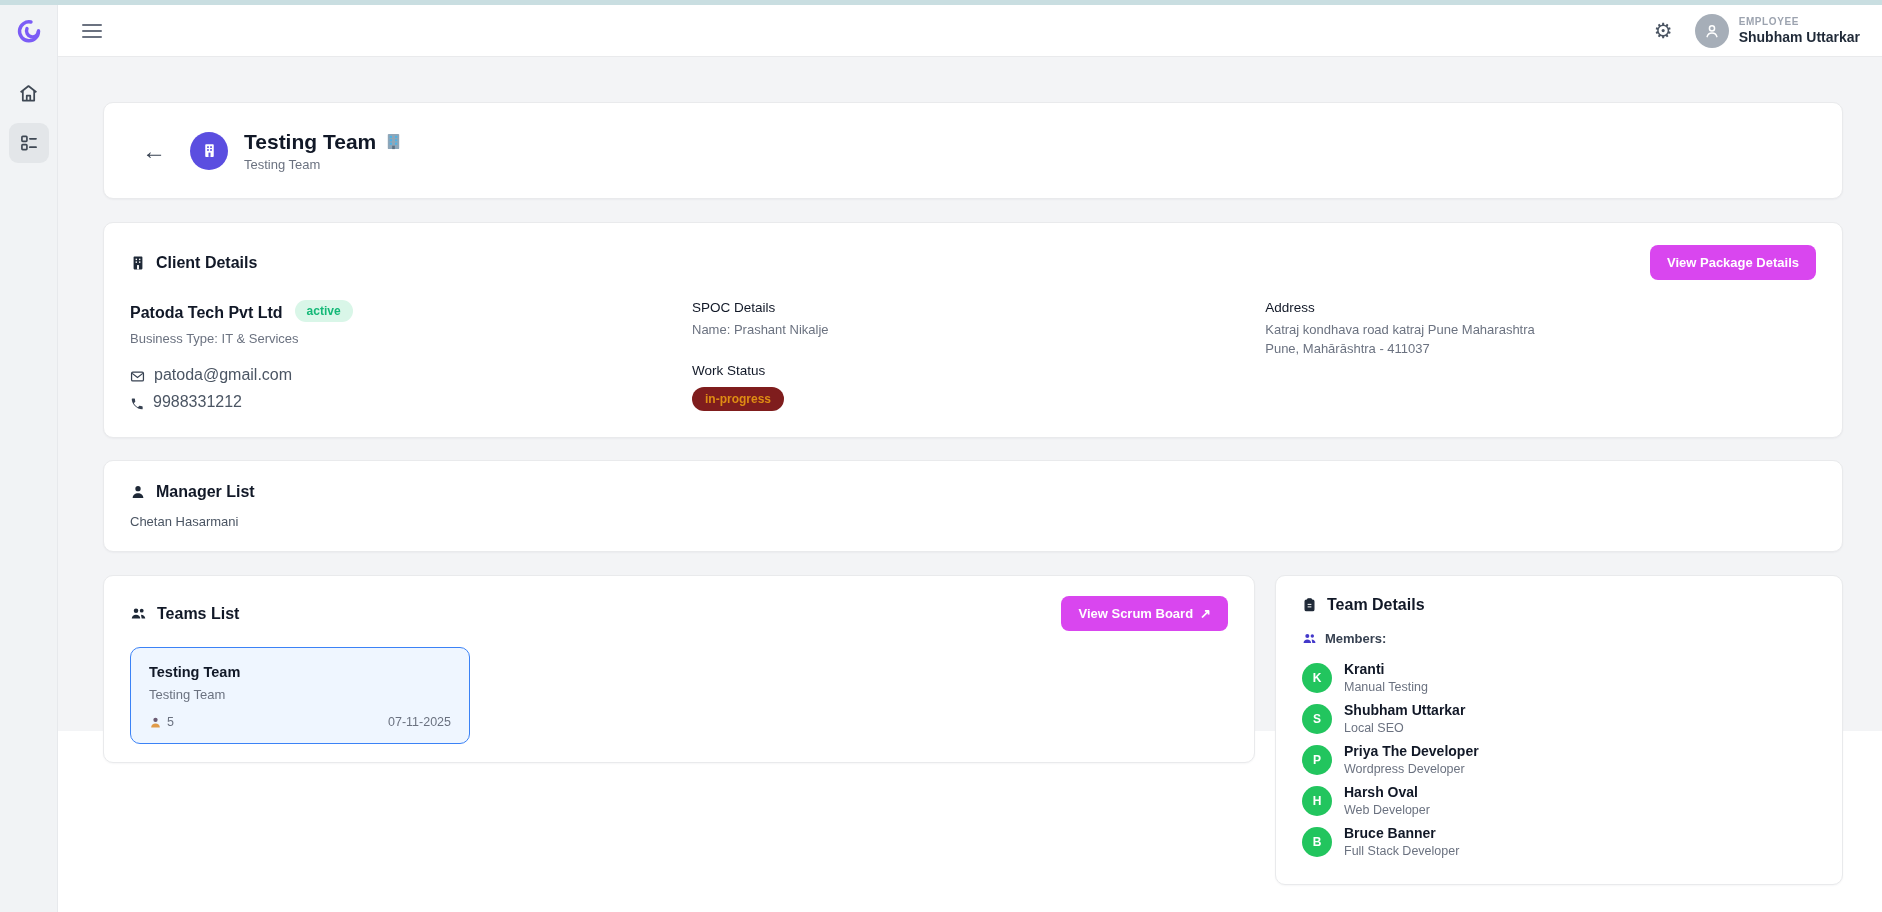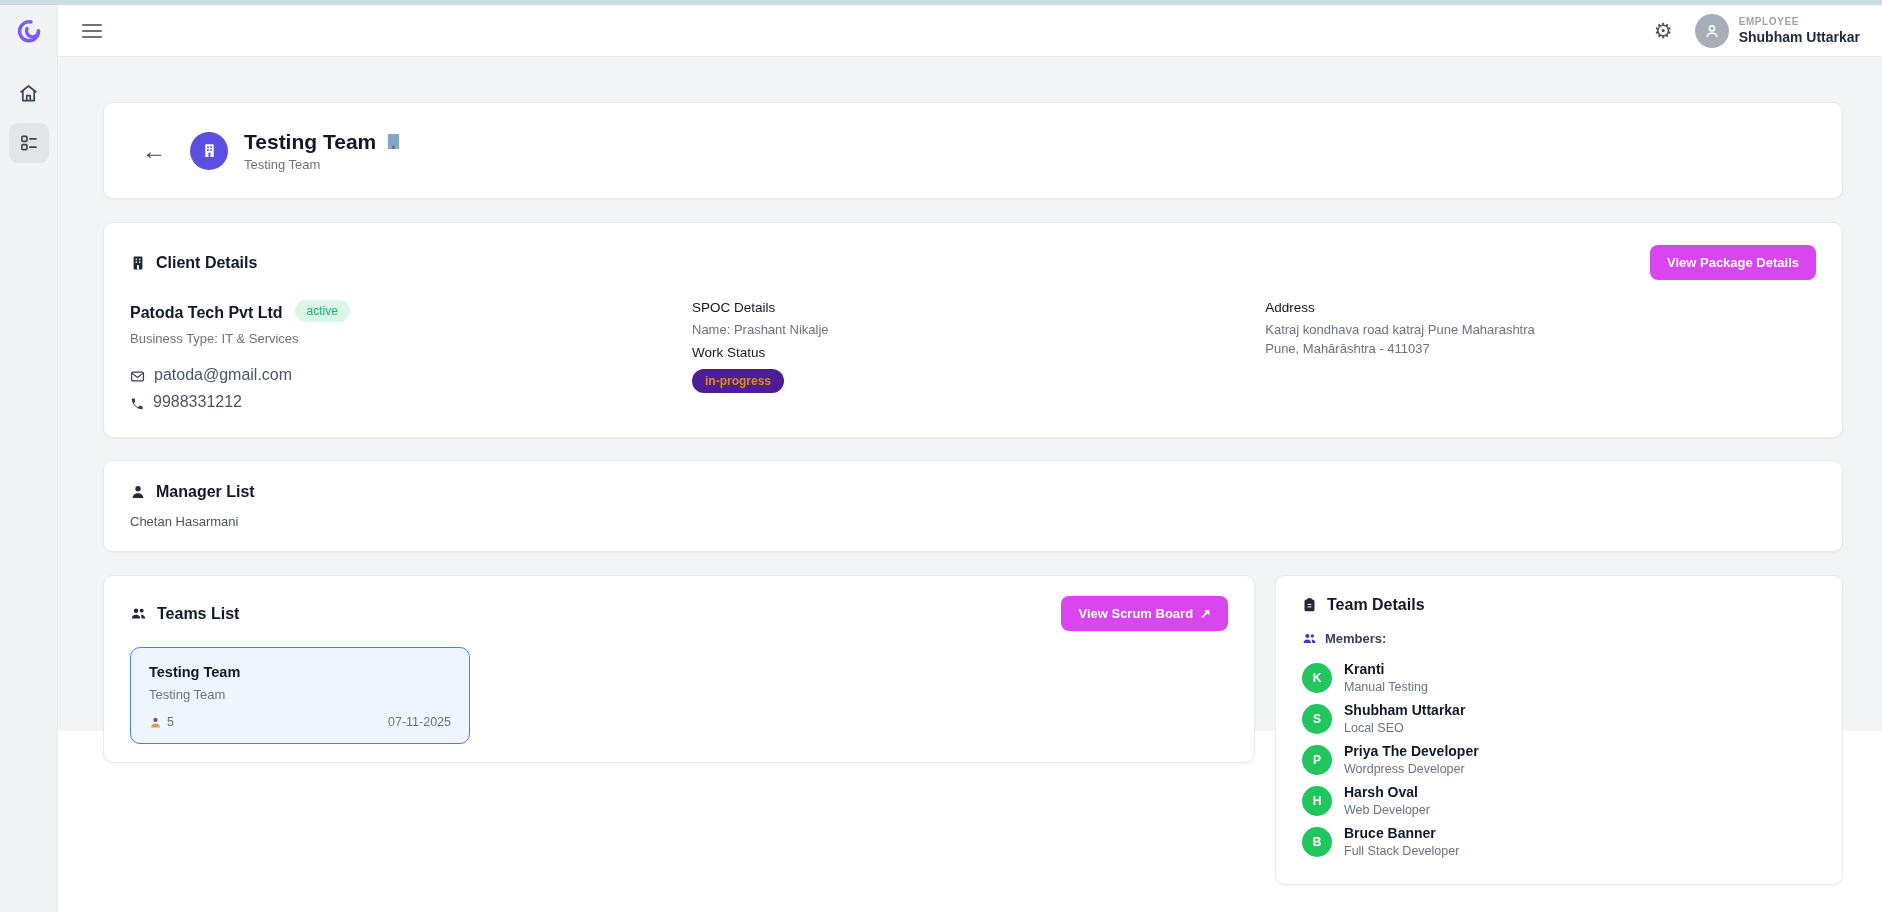--- a/index.html
+++ b/index.html
@@ -50,29 +50,29 @@
 
   
   .client-card { padding:22px 26px 26px; margin-bottom:22px; position:relative; }
   .client-card .head-row { display:flex; align-items:center; }
   .btn-primary { margin-left:auto; background:#d946ef; color:#fff; border:none; border-radius:8px;
     padding:10px 17px; font-size:13px; font-weight:700; cursor:pointer;
     font-family:"Liberation Sans", sans-serif; display:flex; align-items:center; gap:7px; }
   .client-grid { display:grid; grid-template-columns:1fr 1.02fr .98fr; margin-top:20px; }
   .company-row { display:flex; align-items:flex-end; gap:12px; }
   .company { font-size:16px; font-weight:700; color:#111827; }
-  .badge-active { background:#d9f6e8; color:#14b877; font-size:12px; font-weight:400;
+  .badge-active { background:#d9f6e8; color:#14b877; font-size:12px; font-weight:700;
     padding:4px 12px; border-radius:999px; }
   .biz-type { font-size:13px; color:#6b7280; margin-top:9px; }
   .contact-rows { margin-top:20px; display:flex; flex-direction:column; gap:9px; }
   .contact-row { display:flex; align-items:flex-end; gap:9px; font-size:16px; color:#4b5563; }
   .sub-label { font-size:13.5px; font-weight:400; color:#111827; }
   .sub-line { font-size:13px; color:#6b7280; margin-top:7px; }
-  .ws-block { margin-top:8px; }
-  .badge-progress { display:inline-block; margin-top:9px; background:#4c1d95; color:#df8d13;
+  .ws-block { margin-top:26px; }
+  .badge-progress { display:inline-block; margin-top:9px; background:#7f1d1d; color:#df8d13;
     font-size:12px; font-weight:700; padding:5px 13px; border-radius:999px; }
 
   
   .manager-card { padding:22px 26px; margin-bottom:23px; }
   .manager-name { font-size:13px; color:#4b5563; margin-top:13px; }
 
   
   .teams-row { display:flex; gap:20px; align-items:flex-start; }
   .teams-card { flex:1; padding:20px 26px 18px; }
   .teams-card .head-row { display:flex; }

